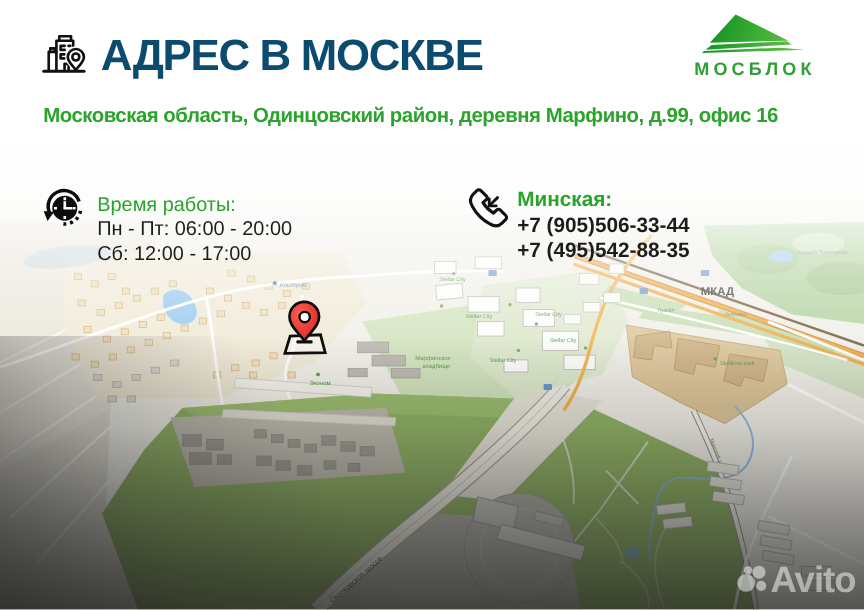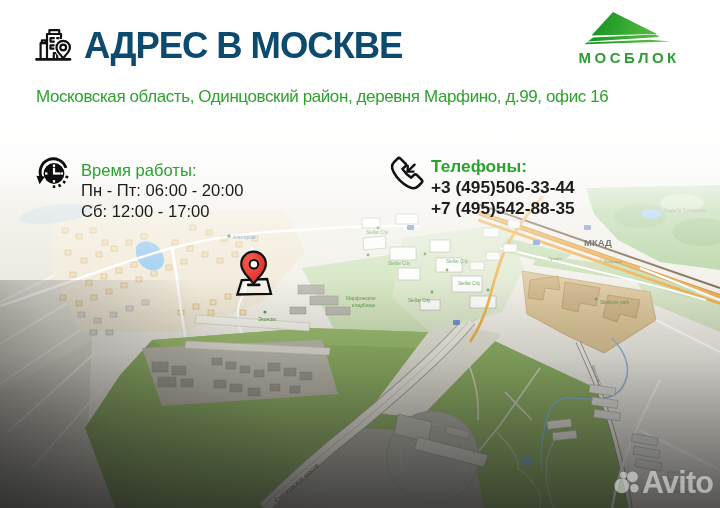--- a/index.html
+++ b/index.html
@@ -400,21 +400,21 @@
 
 <polygon points="38,7 16.5,30.6 82,28.9" fill="url(#logoGrad)"></polygon>
 
 <polygon points="18,32.4 80.5,29.4 84.8,32.1 13,36.5" fill="url(#logoGrad)"></polygon>
 
 <polygon points="11.8,37.4 75,34.7 95.5,36.5 9.8,39.2" fill="url(#logoGrad)"></polygon>
 
 <text x="3.5" y="57.5" font-family="Liberation Sans, sans-serif" font-size="15" font-weight="bold" fill="#2f9e35" letter-spacing="3.5">МОСБЛОК</text>
 </svg>
 
-<div class="abs" id="addr" style="left:36px;top:87px;font-size:17px;font-weight:normal;color:#2ba32c;letter-spacing:-0.4px">Московская область, Одинцовский район, деревня Марфино, д.99, офис 16</div>
+<div class="abs" id="addr" style="left:36px;top:87px;font-size:17px;font-weight:bold;color:#2ba32c;letter-spacing:-0.4px">Московская область, Одинцовский район, деревня Марфино, д.99, офис 16</div>
 
 <svg class="abs" style="left:33px;top:155px" width="42" height="42" viewBox="0 0 42 42">
 
 <circle cx="21" cy="18.5" r="10.4" fill="#0d0d0d"></circle>
 <g stroke="#fff" stroke-width="2.2" stroke-linecap="butt">
 
 <path d="M21,9.4 L21,11.9"></path>
 <path d="M21,25.1 L21,27.6"></path>
 <path d="M12,18.5 L14.5,18.5"></path>
 <path d="M27.5,18.5 L30,18.5"></path>
@@ -441,16 +441,16 @@
 
 <path transform="translate(-1.4,2.2) scale(1.07)" d="M20.5,11.2 a2.1,2.1 0 0 0 -0.3,-2.7 l-4.2,-4.2 a2.2,2.2 0 0 0 -3.1,0 l-2.9,2.9 c-2.3,2.3 -2.7,5.9 -0.6,9.5 a34,34 0 0 0 13.6,13.6 c3.6,2.1 7.2,1.7 9.5,-0.6 l2.9,-2.9 a2.2,2.2 0 0 0 0,-3.1 l-4.2,-4.2 a2.1,2.1 0 0 0 -3,0 l-2.4,2.4 a26,26 0 0 1 -8.2,-8.2 l2.4,-2.1 a2.1,2.1 0 0 0 0.5,-0.4 z"></path>
 
 <path d="M29.6,12.7 L22.7,19.4"></path>
 
 <path d="M22.7,13.8 L22.7,19.6 L28.5,19.6"></path>
 </g>
 </svg>
 
 <div class="abs" style="left:431px;top:156px;font-size:17.3px;font-weight:bold;line-height:20.8px;color:#1c1c1c">
-<div style="color:#28a32b">Телефоны:</div>
-<div>+3 (495)506-33-44</div>
+<div style="color:#28a32b">Минская:</div>
+<div>+7 (905)506-33-44</div>
 <div>+7 (495)542-88-35</div>
 </div>
 
 </body></html>

